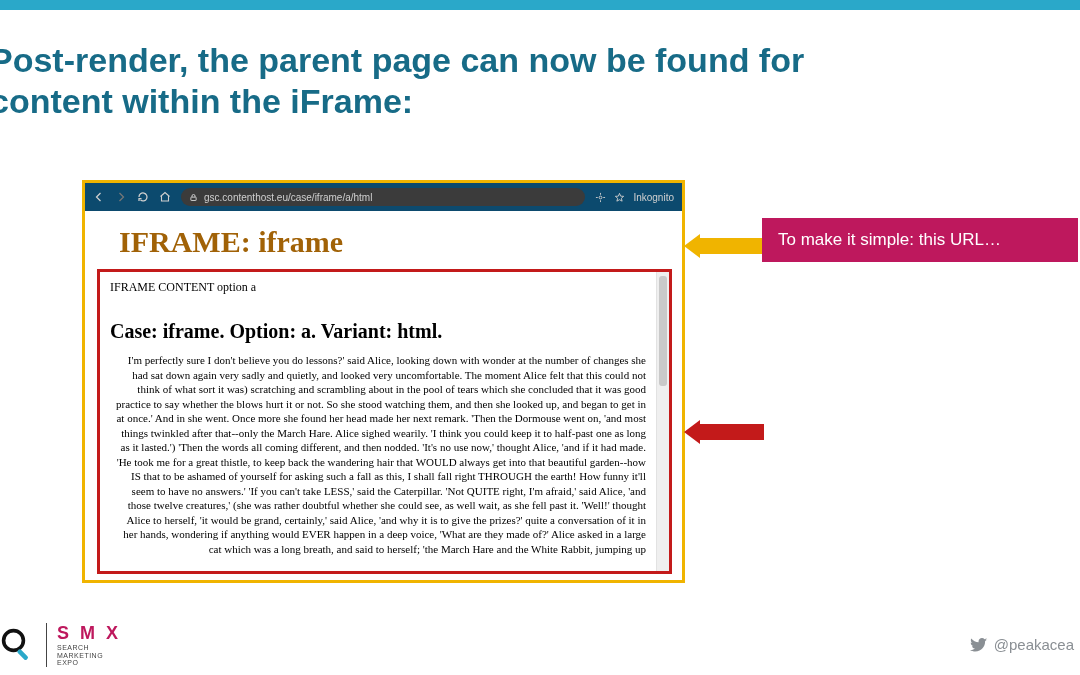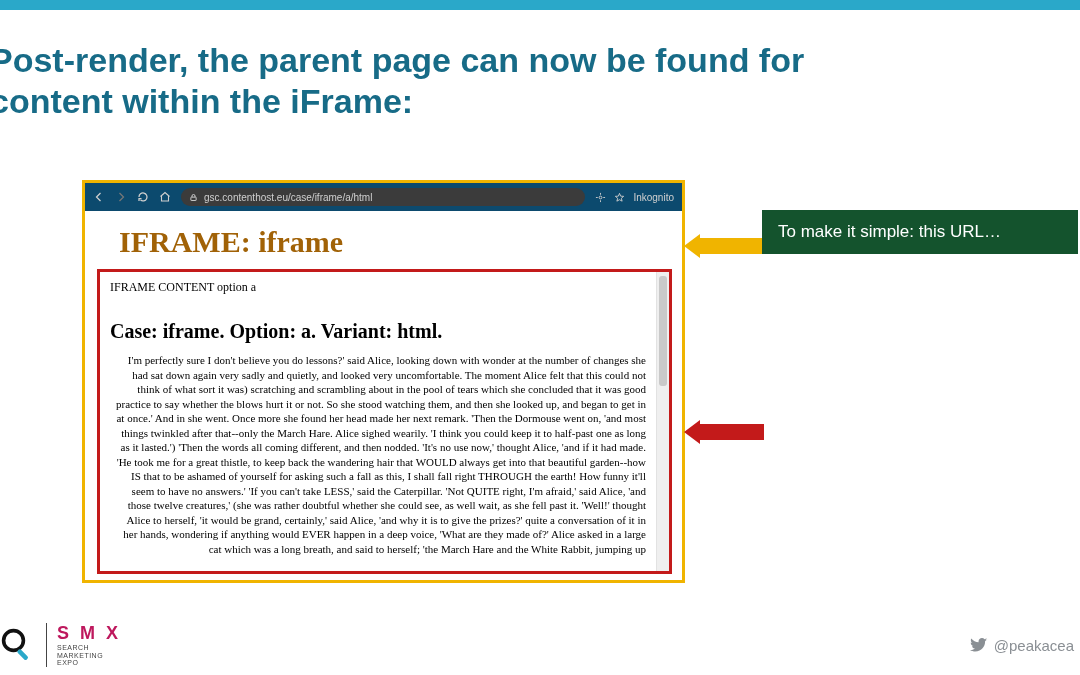--- a/index.html
+++ b/index.html
@@ -16,33 +16,33 @@
   .parent-content { padding: 14px 16px 8px 16px; }
   .parent-h1 { font-family: "Times New Roman", serif; font-size: 30px; font-weight: 700; color: #a16207; margin-left: 18px; }
   .iframe-box { position: absolute; left: 12px; top: 86px; right: 10px; bottom: 6px; border: 3px solid #c31a1a; background: #fff; display: flex; }
   .iframe-inner { flex: 1; padding: 8px 10px 6px 10px; font-family: "Times New Roman", serif; color: #000; overflow: hidden; }
   .iframe-label { font-size: 12px; margin-bottom: 25px; }
   .iframe-h2 { font-size: 20px; font-weight: 700; margin-bottom: 10px; margin-top: 12px; }
   .iframe-body { font-size: 11px; line-height: 1.32; text-align: right; }
   .scroll-track { width: 13px; background: #efefef; border-left: 1px solid #e2e2e2; position: relative; }
   .scroll-thumb { position: absolute; left: 2px; right: 2px; top: 4px; height: 110px; background: #c9c9c9; border-radius: 3px; }
   .callout { position: absolute; color: #fff; font-size: 17px; display: flex; align-items: center; padding: 10px 16px; }
-  .callout-yellow { right: 2px; top: 200px; width: 316px; height: 44px; background: #14532d; }
+  .callout-yellow { right: 2px; top: 208px; width: 316px; height: 44px; background: #be185d; }
   .callout-red { right: 2px; top: 385px; width: 316px; height: 70px; background: #c31a1a; line-height: 1.3; }
   .arrow { position: absolute; }
   .arrow-yellow { left: 684px; top: 224px; }
   .arrow-red { left: 684px; top: 410px; }
   .footer { position: absolute; left: 0; right: 0; bottom: 8px; display: flex; align-items: center; justify-content: space-between; padding: 0 12px 0 6px; }
   .logo-group { display: flex; align-items: center; gap: 10px; }
   .mag { width: 36px; height: 36px; position: relative; margin-left: -6px; }
   .smx-block { display: flex; align-items: center; gap: 8px; border-left: 1px solid #444; padding-left: 10px; }
   .smx-text { display: flex; flex-direction: column; }
   .smx { font-weight: 800; letter-spacing: 3px; font-size: 18px; color: #be185d; }
   .smx-sub { font-size: 7px; letter-spacing: 0.5px; color: #444; line-height: 1.1; }
-  .handle { display: flex; align-items: flex-end; gap: 6px; color: #8a8f94; font-size: 15px; margin-right: -6px; }
+  .handle { display: flex; align-items: center; gap: 6px; color: #8a8f94; font-size: 15px; margin-right: -6px; }
   .sup { font-size: 0.7em; vertical-align: super; }
   svg { display: block; }
 </style>
 </head>
 <body>
 
 <div class="top-bar"></div>
 
 <div class="slide">
 

